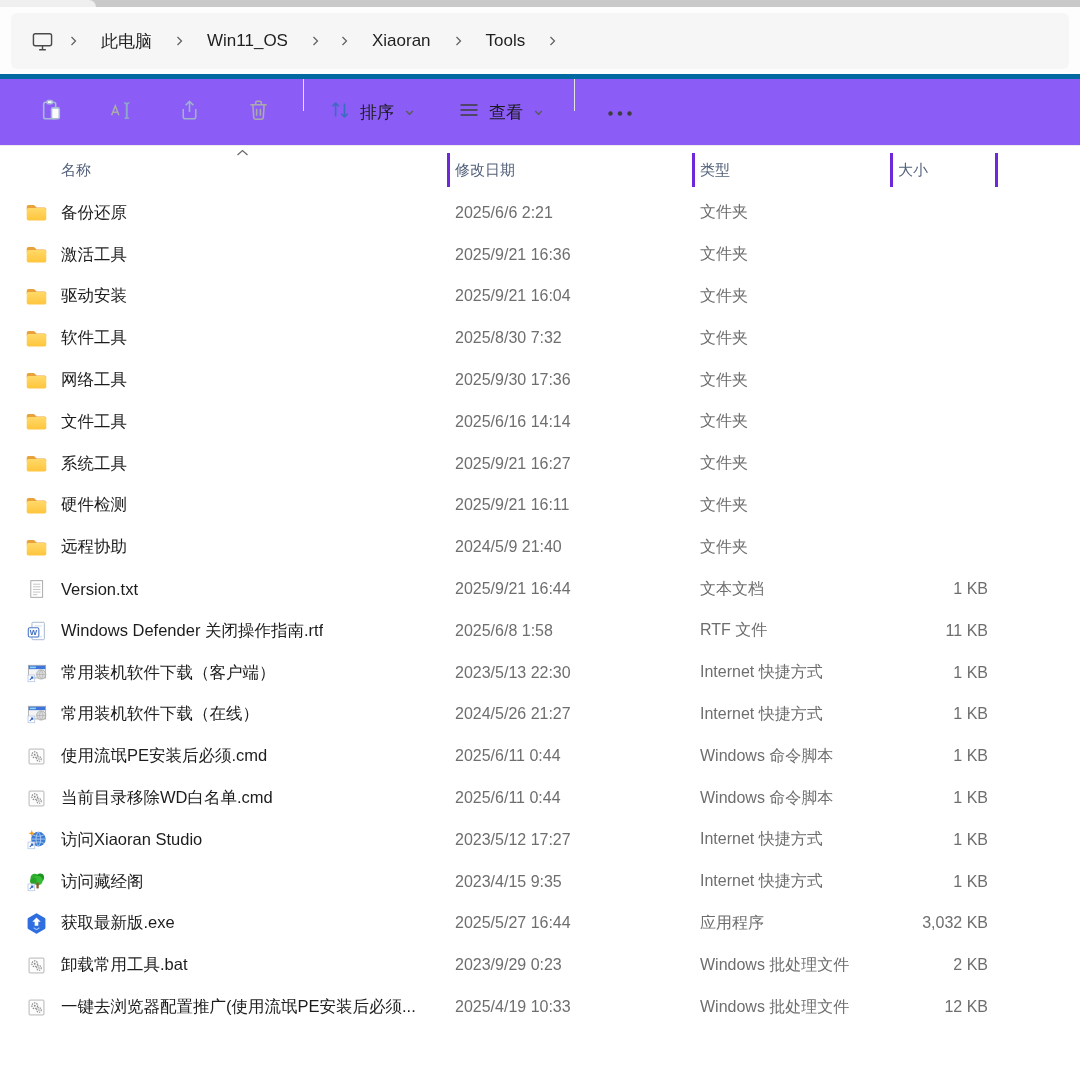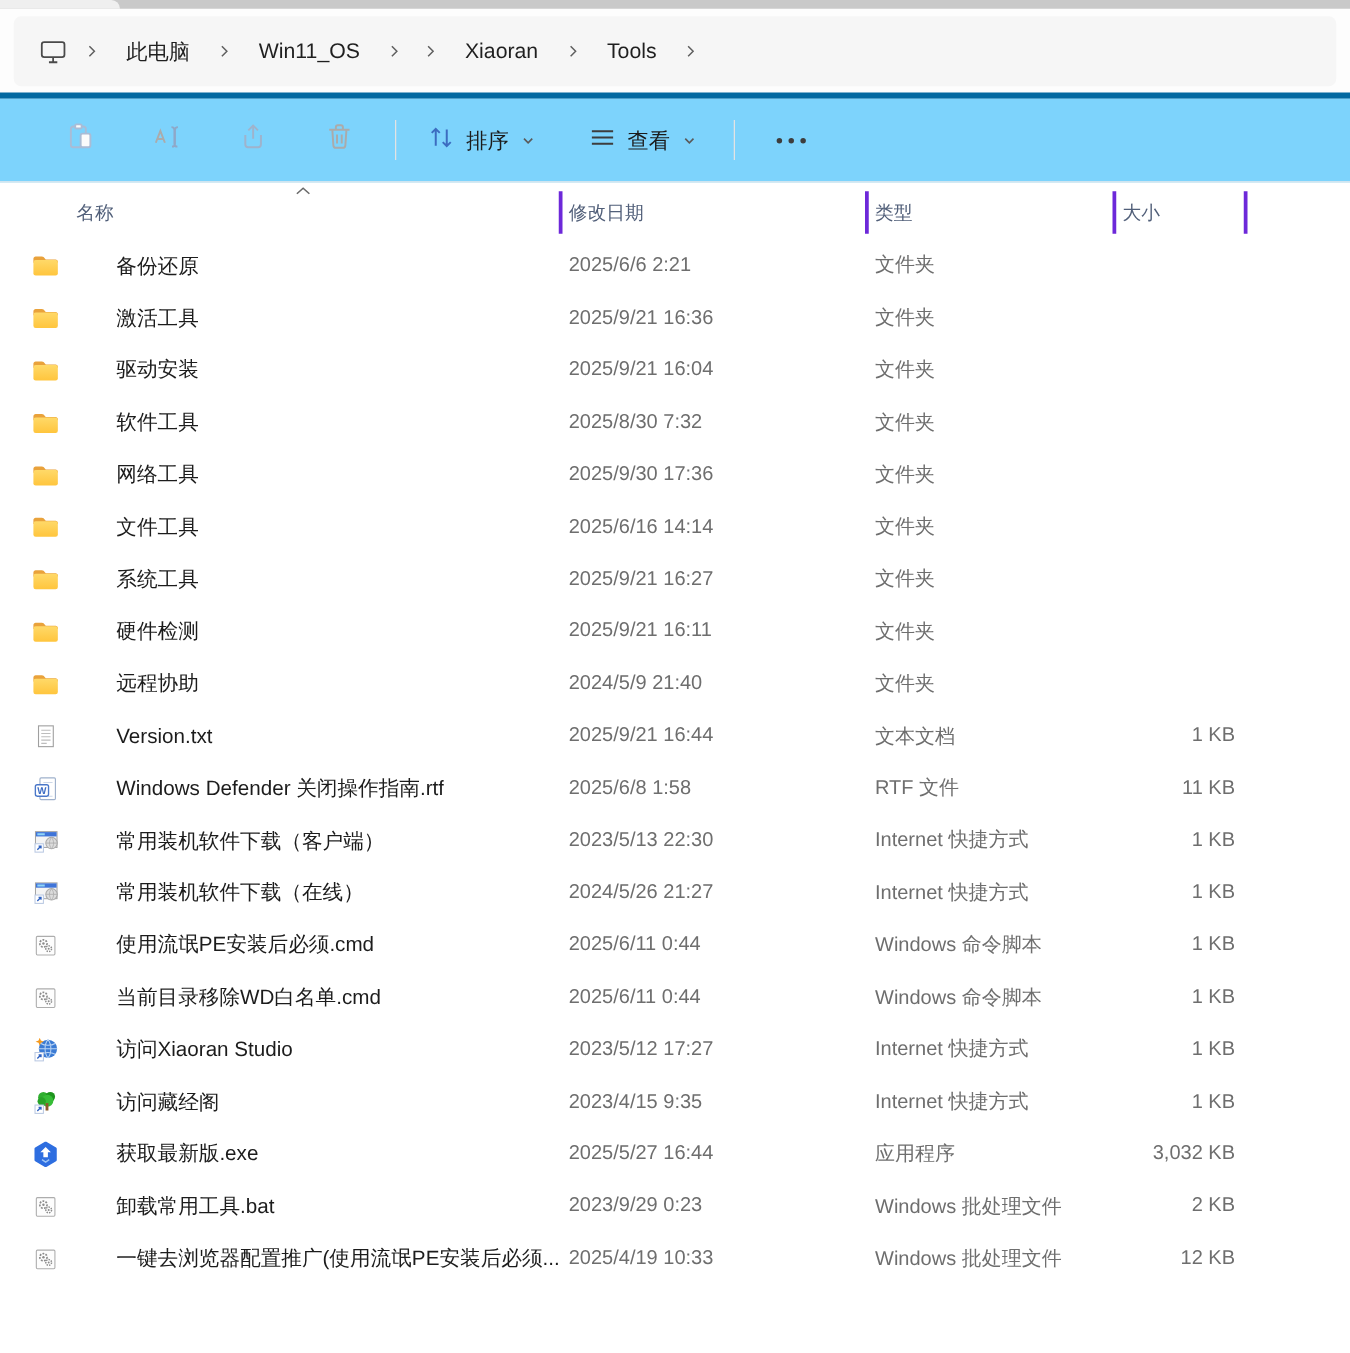--- a/index.html
+++ b/index.html
@@ -19,22 +19,22 @@
   .address-pill{
     background:#f6f6f6;border-radius:6px;height:56px;
     display:flex;align-items:center;padding:0 10px 0 20px;
   }
   .crumb{display:flex;align-items:center;gap:2px;}
   .crumb-item{font-size:17px;color:#1f1f1f;padding:6px 12px;border-radius:4px;cursor:default;white-space:nowrap;}
   .crumb-chev{display:flex;align-items:center;padding:0 9px;}
   .crumb-icon{display:flex;align-items:center;padding:0 6px 0 0;}
   
   .toolbar{
-    background:#7dd3fc;height:66px;display:flex;align-items:center;
-    border-bottom:1px solid #ececec;padding-left:30px;
+    background:#8b5cf6;height:66px;display:flex;
+    border-bottom:1px solid #ececec;padding-left:17px;
   }
   .tbtn{display:flex;align-items:center;gap:8px;padding:8px 14px;border-radius:5px;}
   .tbtn.iconic{padding:8px 22px;}
   .tb-sep{width:1px;height:32px;background:#e3e3e3;margin:0 10px;}
   .tb-label{font-size:17px;color:#1b1b1b;white-space:nowrap;}
   .chev-dn{margin-left:2px;display:flex;align-items:center;}
   
   .listpane{position:relative;}
   .listheader{
     display:grid;grid-template-columns:425px 245px 198px 105px 1fr;
@@ -43,21 +43,21 @@
   .hcell{font-size:15px;color:#515f79;padding-left:5px;height:34px;display:flex;align-items:center;}
   .hcell.c1{padding-left:36px;}
   .hcell.bsep{border-right:3px solid #6d28d9;}
   .sortcaret{position:absolute;top:1px;left:236px;line-height:0;}
   
   .frow{
     display:grid;grid-template-columns:425px 245px 198px 105px 1fr;
     padding-left:25px;height:41.8px;align-items:center;
   }
   .c-name{display:flex;align-items:center;gap:13px;overflow:hidden;}
-  .c-name .fname{font-size:16.5px;color:#1c1c1c;white-space:nowrap;overflow:hidden;margin-left:32px;}
+  .c-name .fname{font-size:16.5px;color:#1c1c1c;white-space:nowrap;overflow:hidden;}
   .icon-wrap{width:23px;height:23px;flex:0 0 23px;display:flex;align-items:center;justify-content:center;line-height:0;}
   .c-date,.c-type{font-size:16px;color:#6e6e6e;padding-left:5px;white-space:nowrap;}
   .c-size{font-size:16px;color:#6e6e6e;text-align:right;padding-right:10px;white-space:nowrap;}
 </style>
 </head>
 <body>
 
 <div>
 
   <div class="tabstrip">

